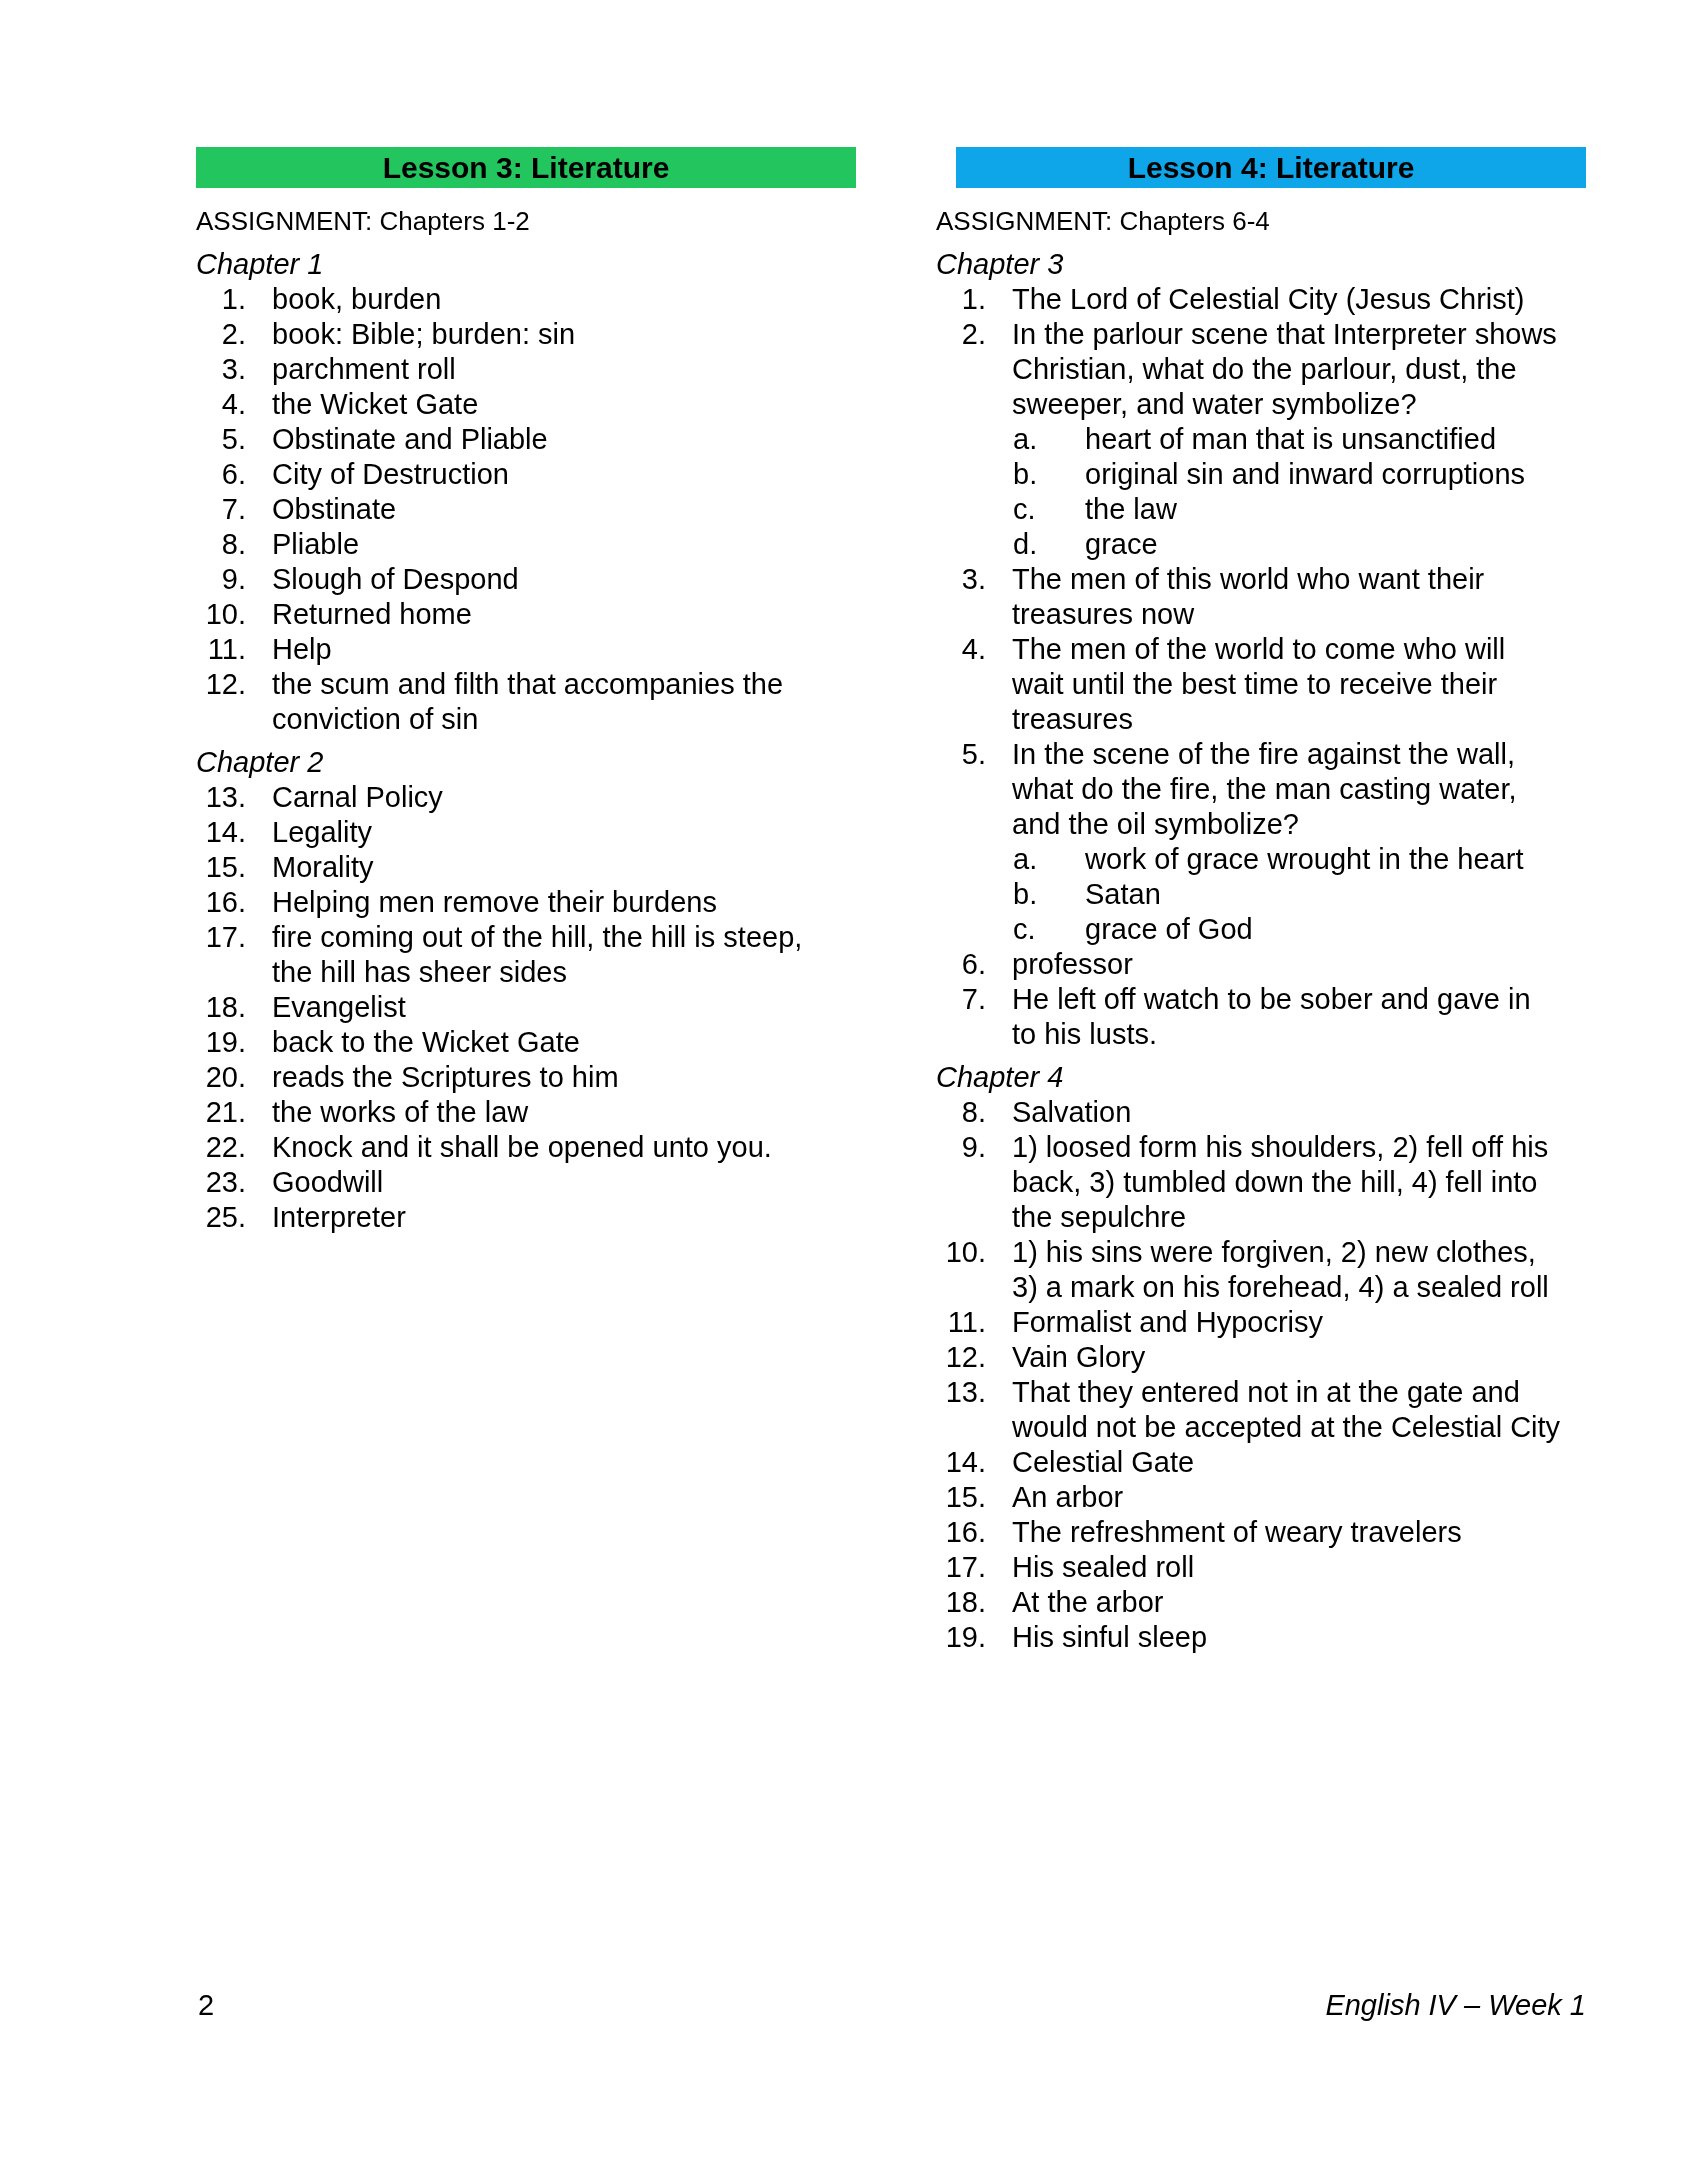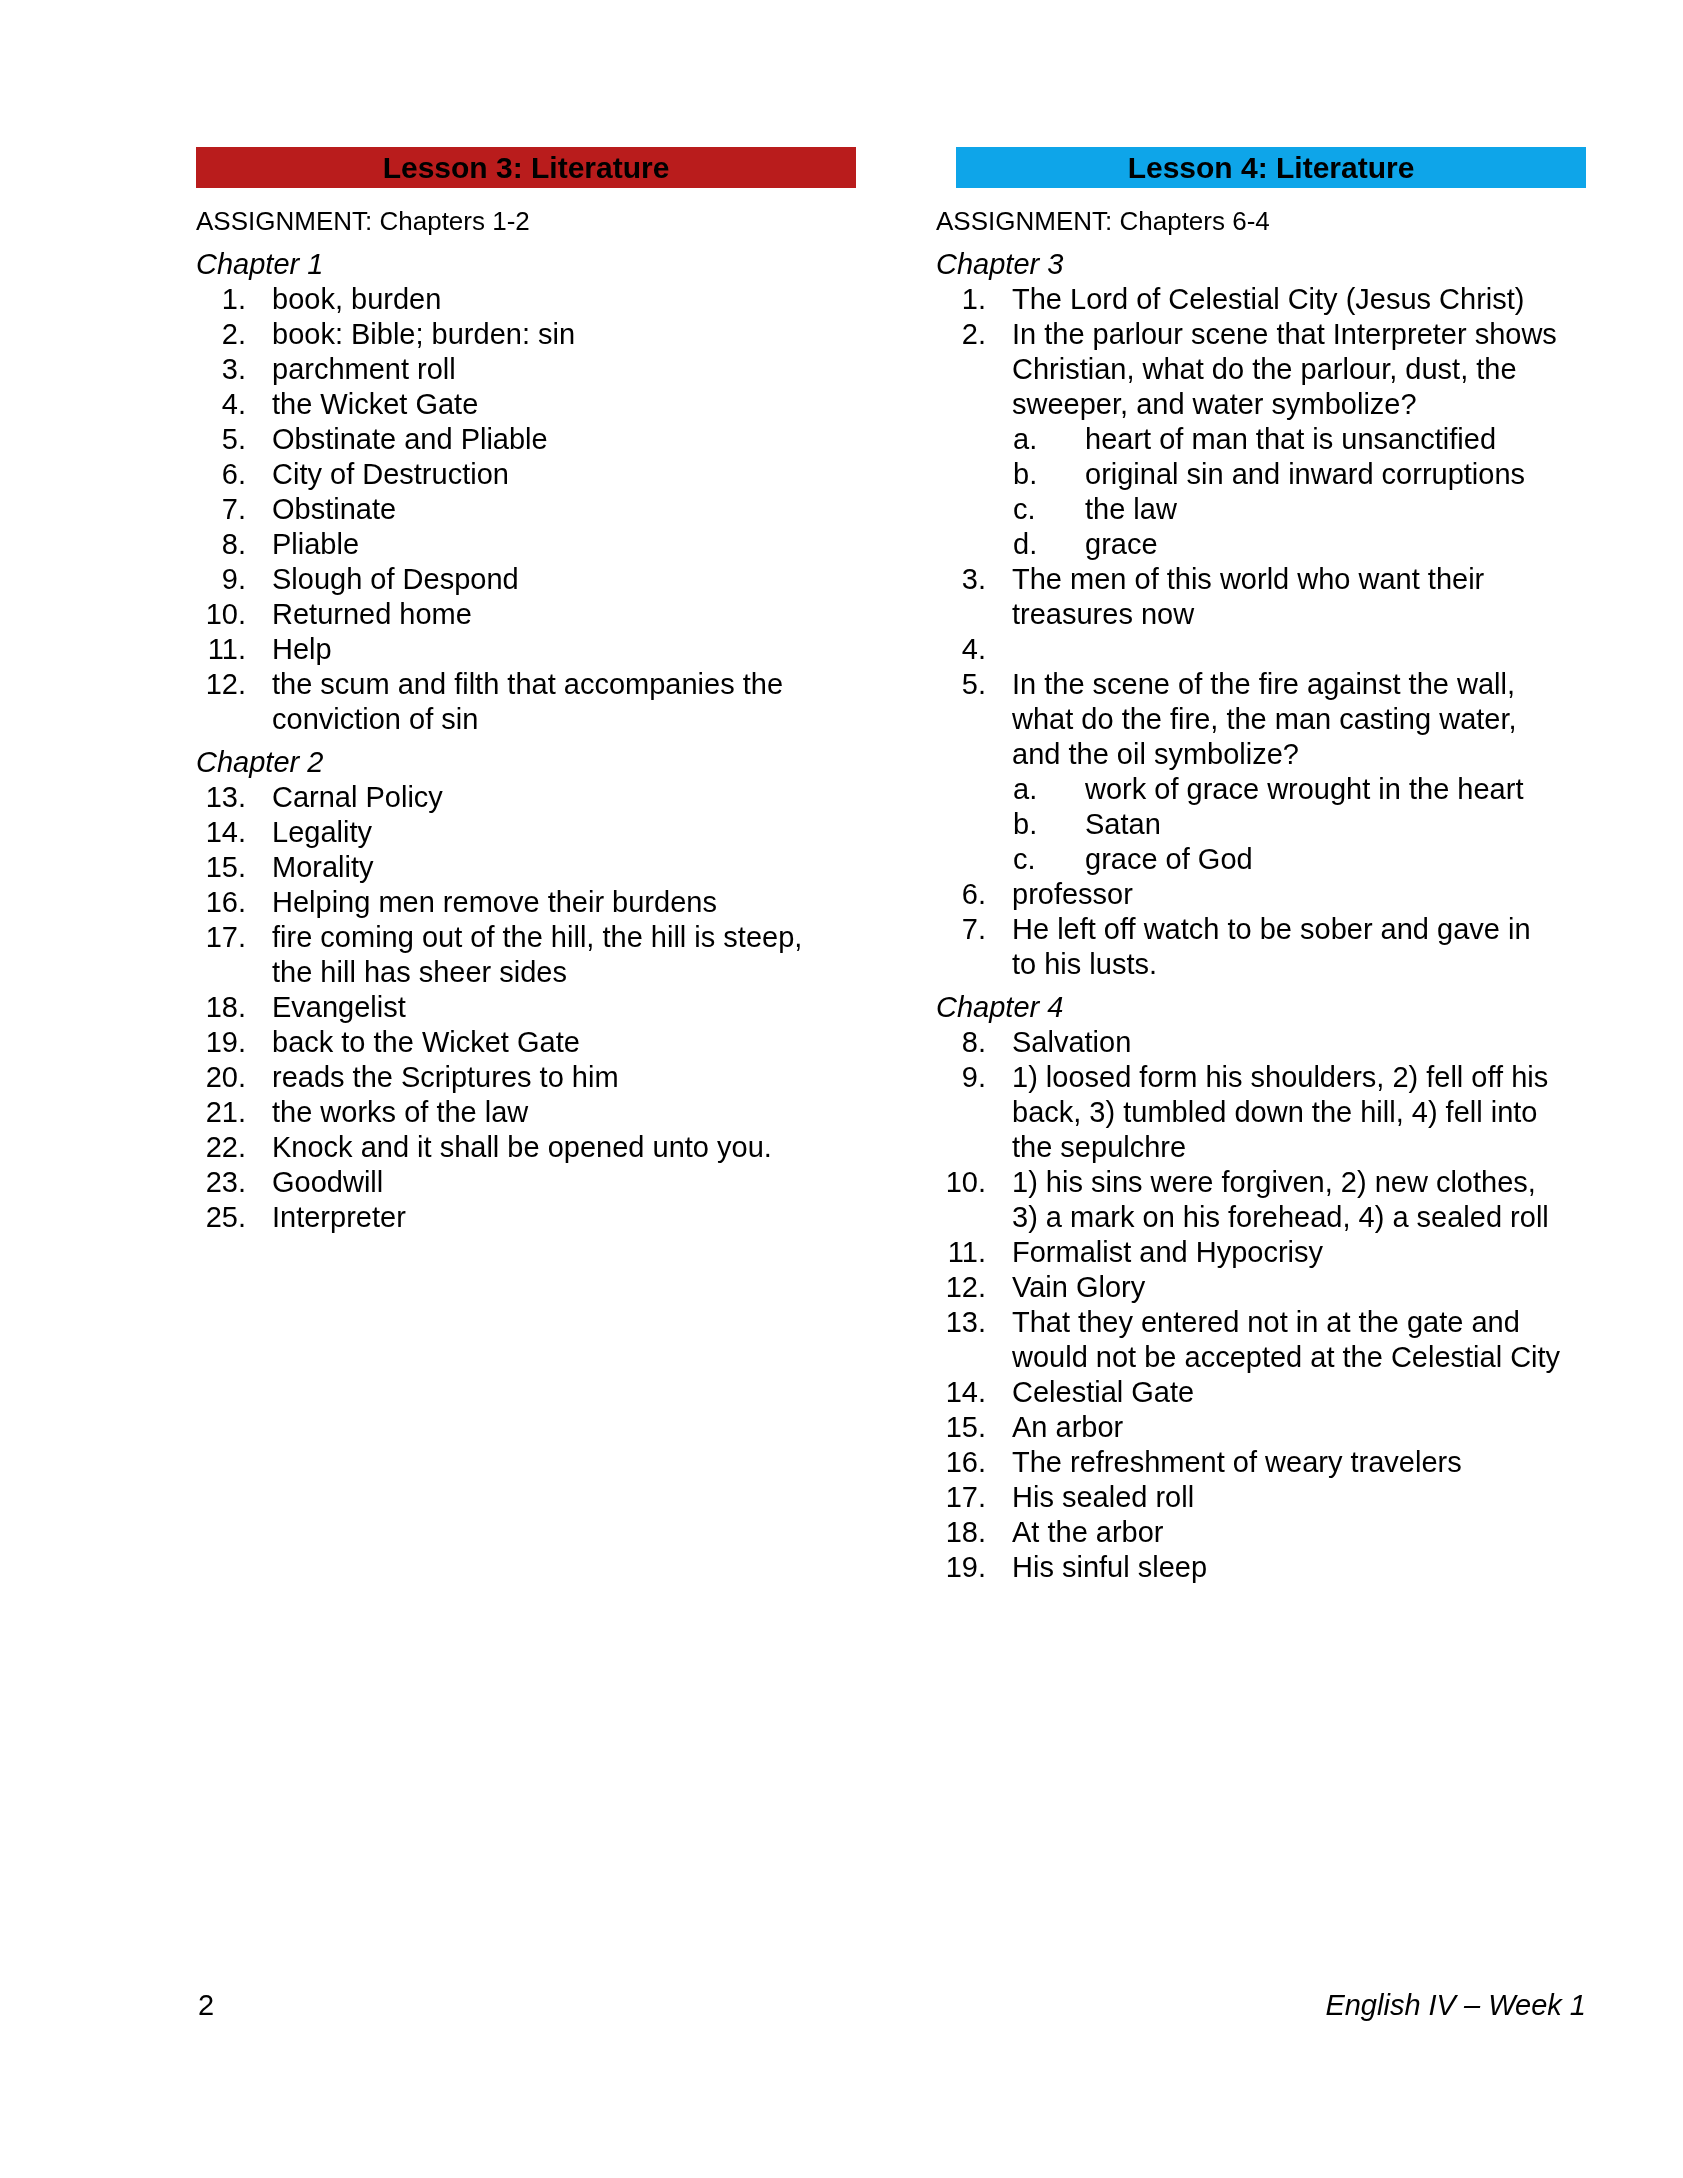--- a/index.html
+++ b/index.html
@@ -46,21 +46,21 @@
     text-align: right;
     font-style: italic;
   }
 </style>
 </head>
 <body>
 
 <div class="page" style="background: rgb(255, 255, 255); color: rgb(0, 0, 0);">
 
   <section class="column col-left">
-    <header class="lesson-header" style="background: #b91c1c;">Lesson 3: Literature</header>
+    <header class="lesson-header" style="background: #22c55e;">Lesson 3: Literature</header>
     <div class="assignment">ASSIGNMENT: Chapters 1-2</div>
     <div class="blocks">
         <div class="chapter">Chapter 1</div>
         <div class="item">
           <span class="num">1.</span>
           <span class="itext">book, burden</span>
         </div>
         <div class="item">
           <span class="num">2.</span>
           <span class="itext">book: Bible; burden: sin</span>
@@ -190,20 +190,23 @@
           <span class="num">d.</span>
           <span class="itext">grace</span>
         </div>
         <div class="item">
           <span class="num">3.</span>
           <span class="itext">The men of this world who want their
 treasures now</span>
         </div>
         <div class="item">
           <span class="num">4.</span>
+          <span class="itext">The men of the world to come who will
+wait until the best time to receive their
+treasures</span>
         </div>
         <div class="item">
           <span class="num">5.</span>
           <span class="itext">In the scene of the fire against the wall,
 what do the fire, the man casting water,
 and the oil symbolize?</span>
         </div>
         <div class="item sub">
           <span class="num">a.</span>
           <span class="itext">work of grace wrought in the heart</span>

